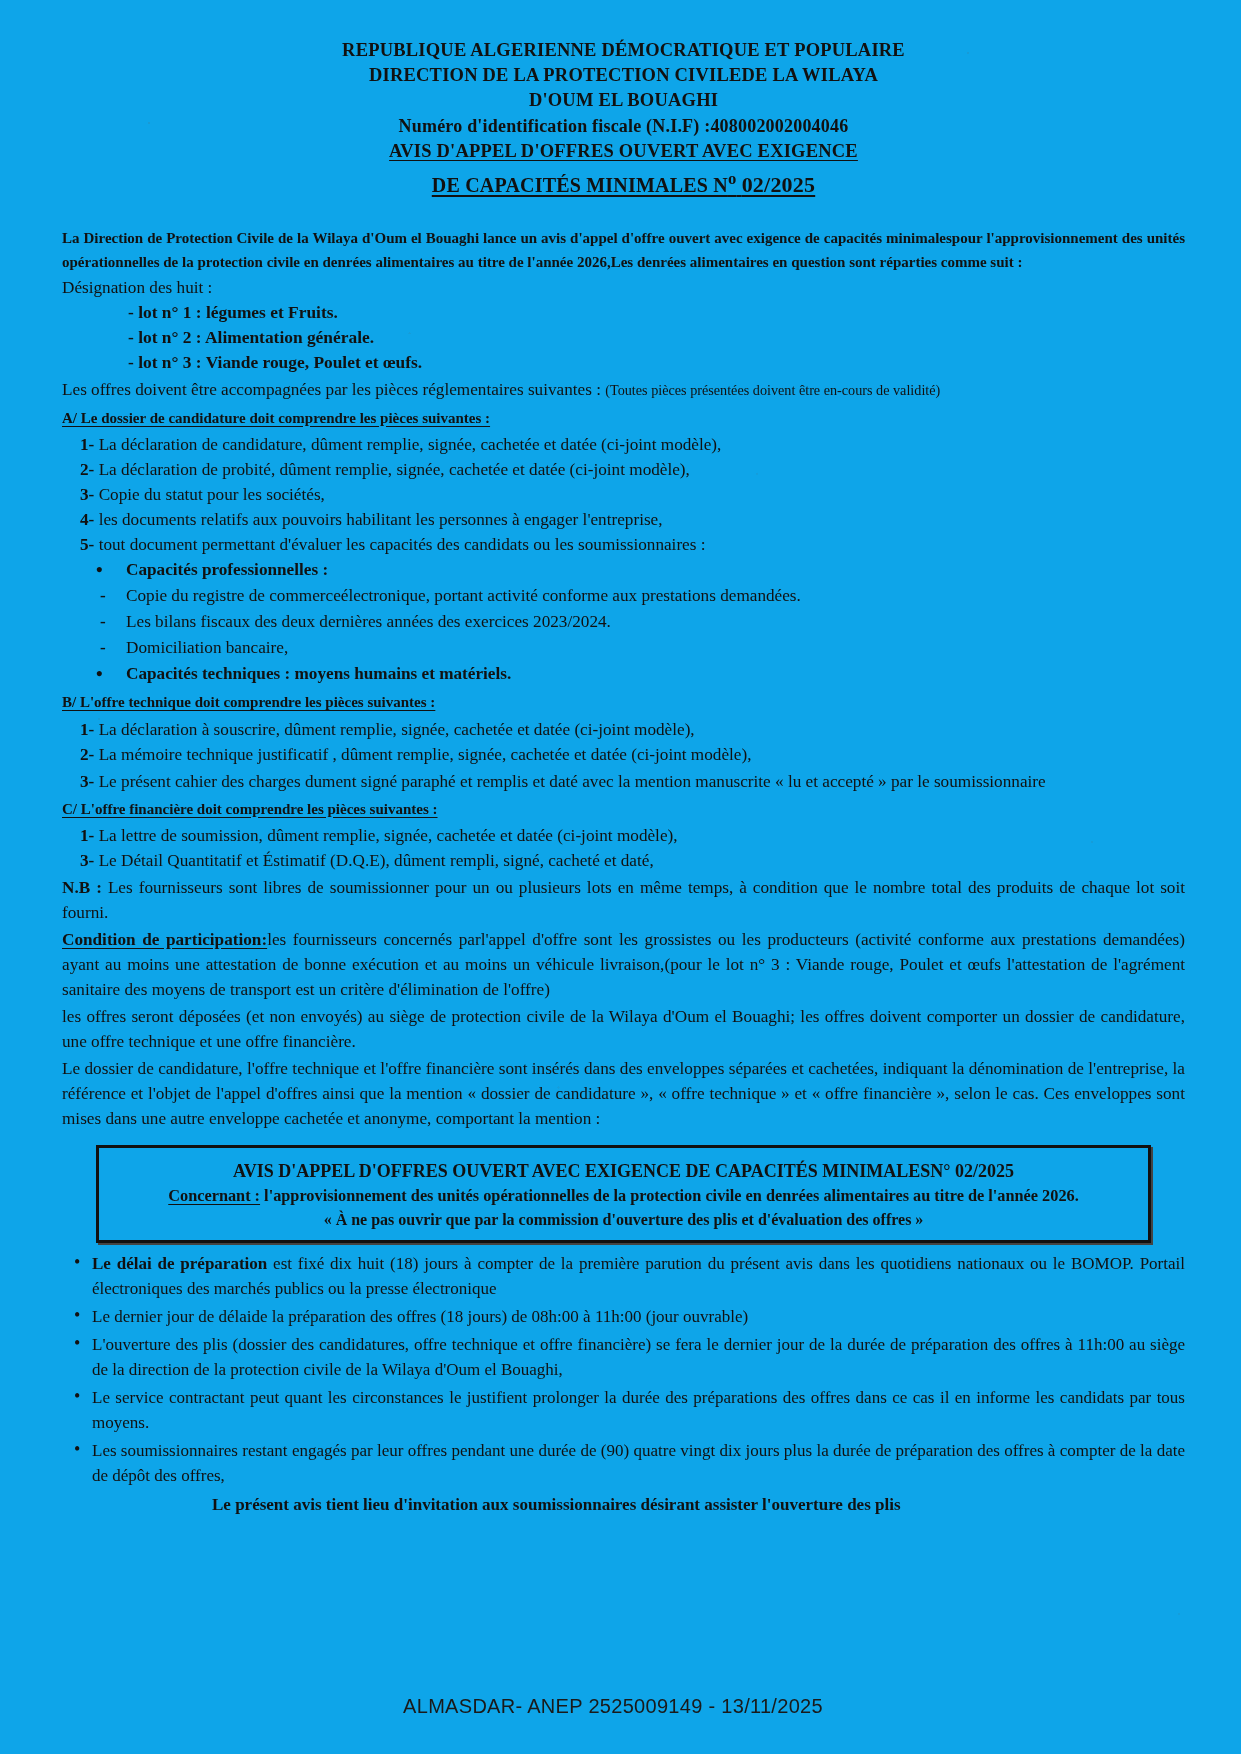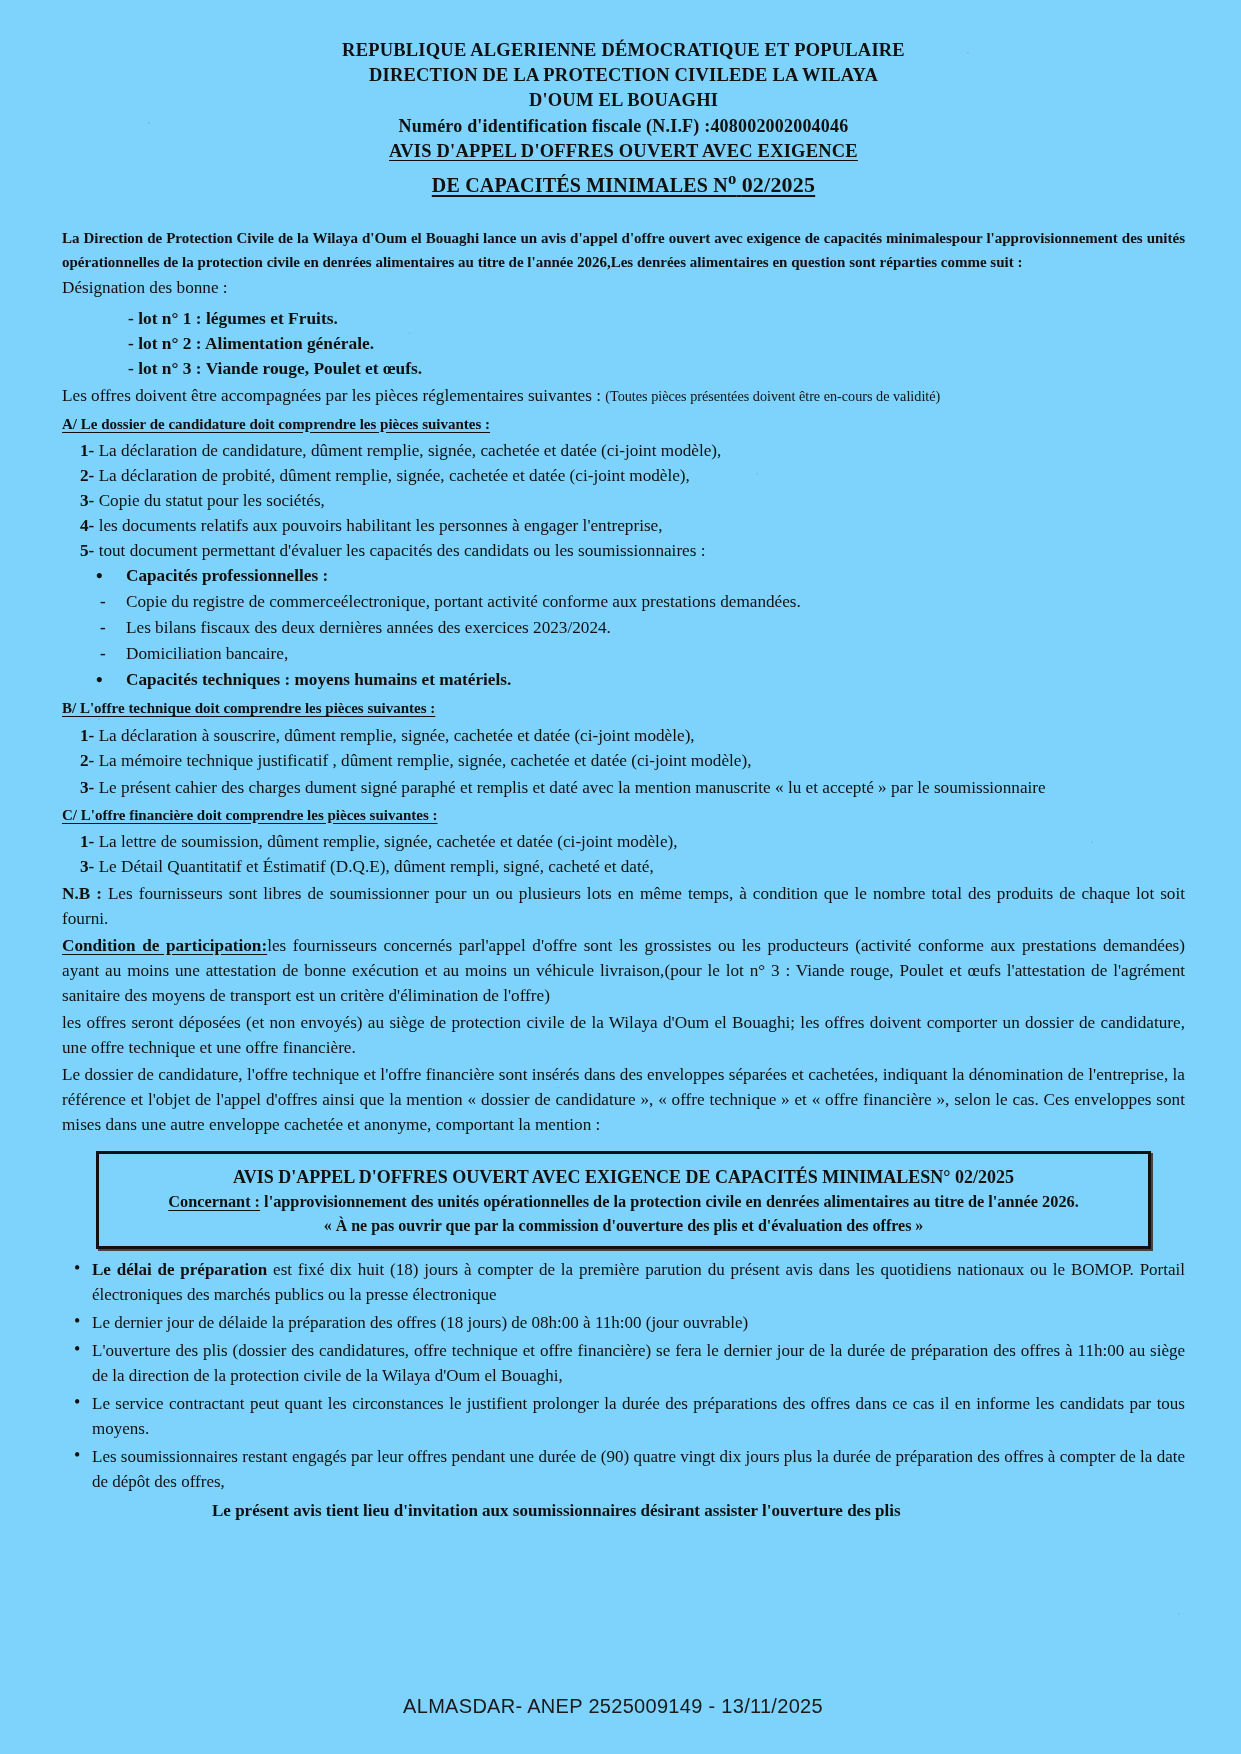--- a/index.html
+++ b/index.html
@@ -6,21 +6,21 @@
   html, body {
     margin: 0;
     padding: 0;
     background: #ffffff;
   }
   .page {
     position: relative;
     width: 1241px;
     height: 1754px;
     margin: 0 auto;
-    background: #7dd3fc;
+    background: #0ea5e9;
     font-family: "Liberation Serif", "DejaVu Serif", serif;
     color: #111;
     overflow: hidden;
   }
   
   .scan-noise {
     position: absolute;
     inset: 0;
     pointer-events: none;
     opacity: .5;
@@ -80,21 +80,21 @@
     font-weight: bold;
     text-align: justify;
     font-size: 15px;
     line-height: 24.5px;
   }
   .plain { font-weight: normal; }
 
   .lead { margin-top: 1px; }
 
   .lot-list {
-    margin: 7px 0 0 0;
+    margin: 1px 0 0 0;
     padding: 0;
     list-style: none;
   }
   .lot-list li {
     font-weight: bold;
     padding-left: 66px;
     line-height: 25px;
     font-size: 17.4px;
   }
 
@@ -237,21 +237,21 @@
       <div class="hline nif">Numéro d'identification fiscale (N.I.F) :408002002004046</div>
       <div class="hline u">AVIS D'APPEL D'OFFRES OUVERT AVEC EXIGENCE</div>
       <div class="hline big u">
         <span>DE CAPACITÉS MINIMALES N</span><sup>o</sup>&nbsp;<span class="num">02/2025</span>
       </div>
     </div>
 
     <div class="body-block">
 
       <p class="intro">La Direction de Protection Civile de la Wilaya d'Oum el Bouaghi lance un avis d'appel d'offre ouvert avec exigence de capacités minimalespour l'approvisionnement des unités opérationnelles de la protection civile en denrées alimentaires au titre de l'année 2026,Les denrées alimentaires en question sont réparties comme suit :</p>
-      <p class="plain lead">Désignation des bonne :</p>
+      <p class="plain lead">Désignation des huit :</p>
 
       <ul class="lot-list">
         <li>- lot n° 1 : légumes et Fruits.</li>
         <li>- lot n° 2 : Alimentation générale.</li>
         <li>- lot n° 3 : Viande rouge, Poulet et œufs.</li>
       </ul>
 
       <p class="plain rule-note">
         <span>Les offres  doivent être accompagnées par les pièces réglementaires suivantes : </span><span class="small">(Toutes pièces présentées doivent être en-cours de validité)</span>
       </p>

